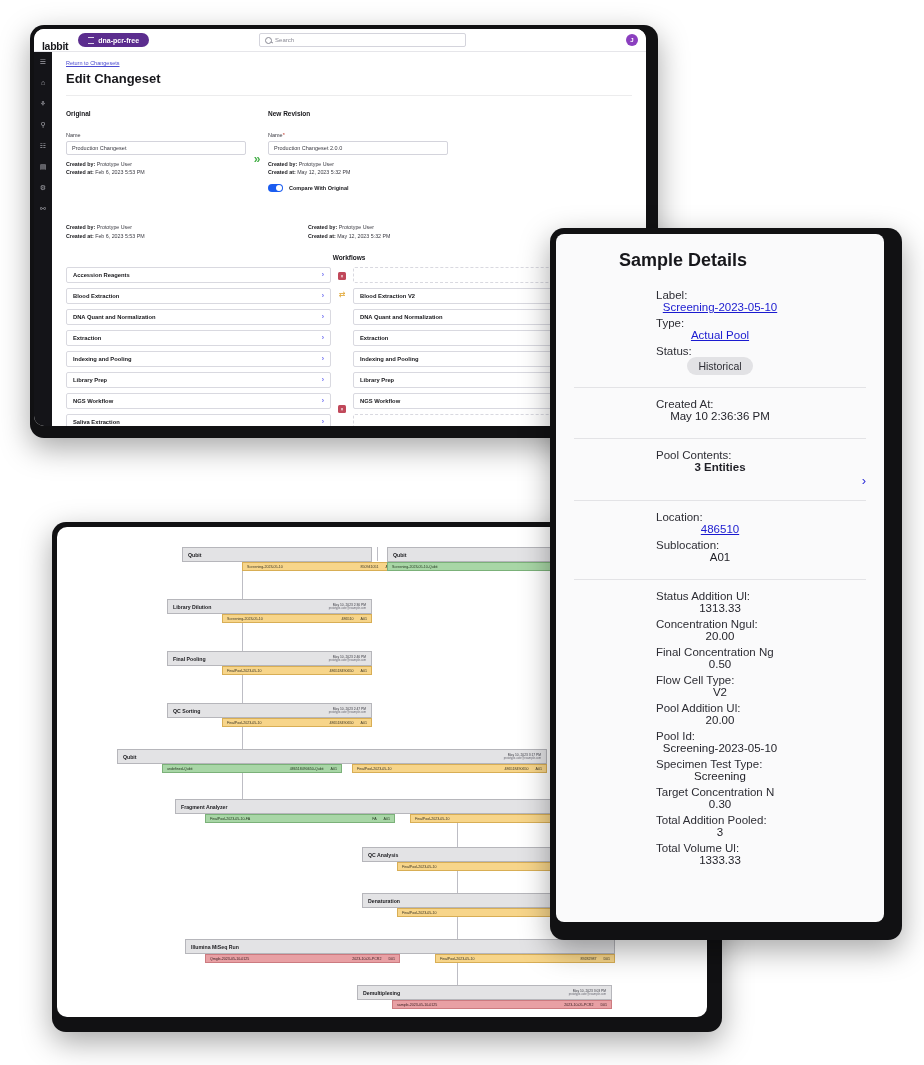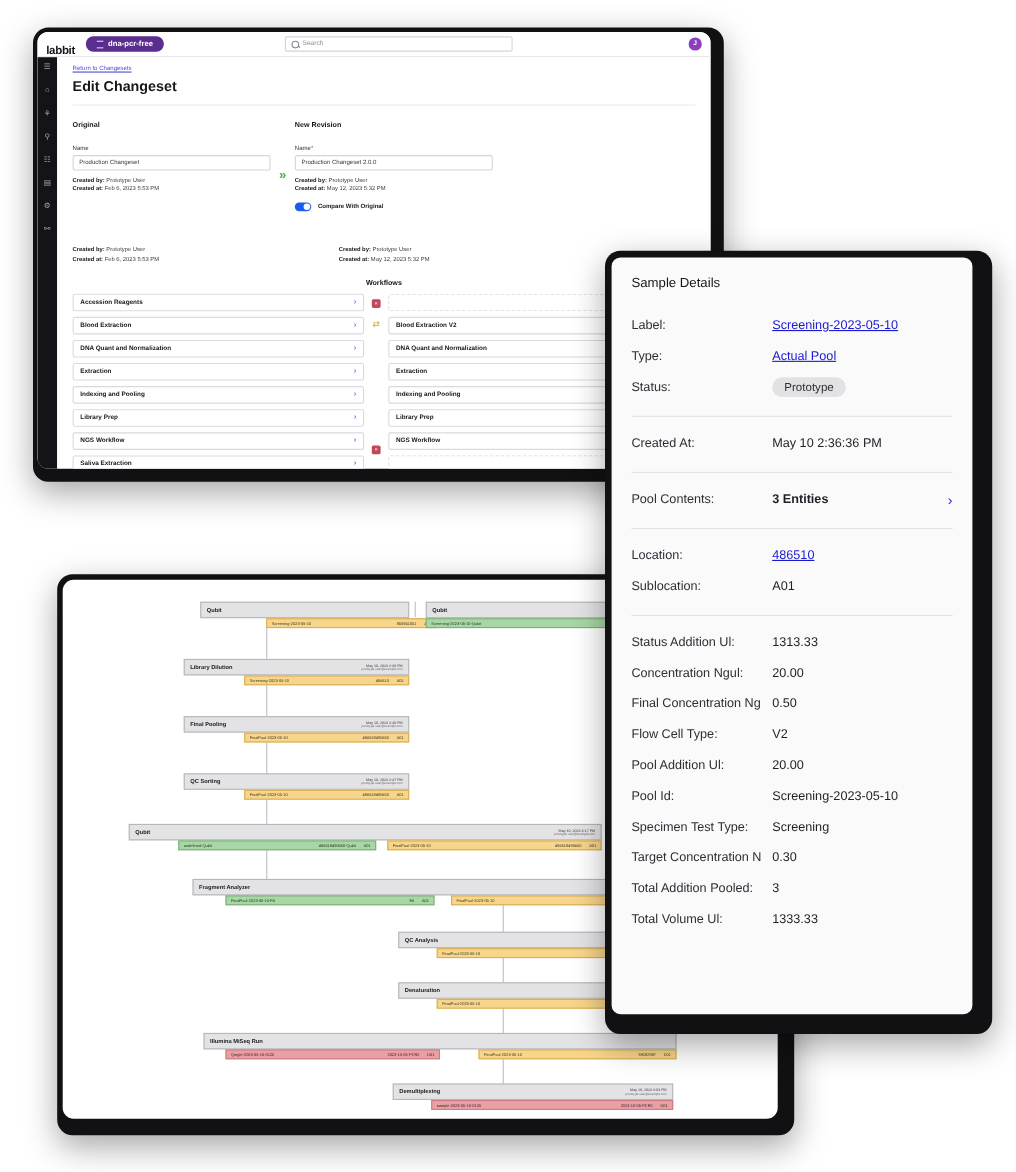--- a/index.html
+++ b/index.html
@@ -72,22 +72,22 @@
   .samp .id{margin-left:auto;display:flex;gap:7px;}
   .samp.yellow{background:#f7d58a;border-color:#d8ae55;color:#3a3424;}
   .samp.green{background:#a8d6a6;border-color:#7bb179;color:#23361f;}
   .samp.red{background:#e8a0a4;border-color:#cc7b80;color:#3b2023;}
   .vline{position:absolute;width:1px;background:#bdbdc4;}
 
   
   #win-details{left:550px;top:228px;width:340px;height:700px;padding:6px;}
   #win-details .win-inner{left:6px;top:6px;width:328px;height:688px;border-radius:8px;background:#fafafb;}
   .sd{padding:16px 18px 0 18px;}
-  .sd-title{font-size:12px;font-weight:400;color:#17171b;}
-  .sd-row{display:flex;align-items:center;min-height:28px;}
+  .sd-title{font-size:18px;font-weight:700;color:#17171b;margin-left:45px;}
+  .sd-row{display:flex;align-items:center;min-height:28px;flex-direction:column;}
   .sd-k{width:128px;font-size:11.5px;color:#2e2e35;}
   .sd-v{font-size:11.5px;color:#1f1f26;}
   .sd-v.link{color:#1a1ad0;text-decoration:underline;}
   .sd-v.bold{font-weight:700;}
   .pill{background:#e2e2e5;border-radius:10px;padding:3px 11px;font-size:10.5px;color:#2e2e35;}
   .sd-sep{height:1px;background:#e3e3e6;margin:12px 0 10px 0;}
   .sd-chev{margin-left:auto;color:#2b2bd8;font-size:13px;}
   .sd-top-gap{height:18px;}
 </style>
 </head>
@@ -498,21 +498,21 @@
           <div class="sd-row">
             <div class="sd-k">Label:</div>
             <div class="sd-v link">Screening-2023-05-10</div>
           </div>
           <div class="sd-row">
             <div class="sd-k">Type:</div>
             <div class="sd-v link">Actual Pool</div>
           </div>
           <div class="sd-row">
             <div class="sd-k">Status:</div>
-            <div class="pill">Prototype</div>
+            <div class="pill">Historical</div>
           </div>
         </div>
       <div class="sd-sep"></div>
       <div id="sd-created">
           <div class="sd-row">
             <div class="sd-k">Created At:</div>
             <div class="sd-v">May 10 2:36:36 PM</div>
           </div>
         </div>
       <div class="sd-sep"></div>

